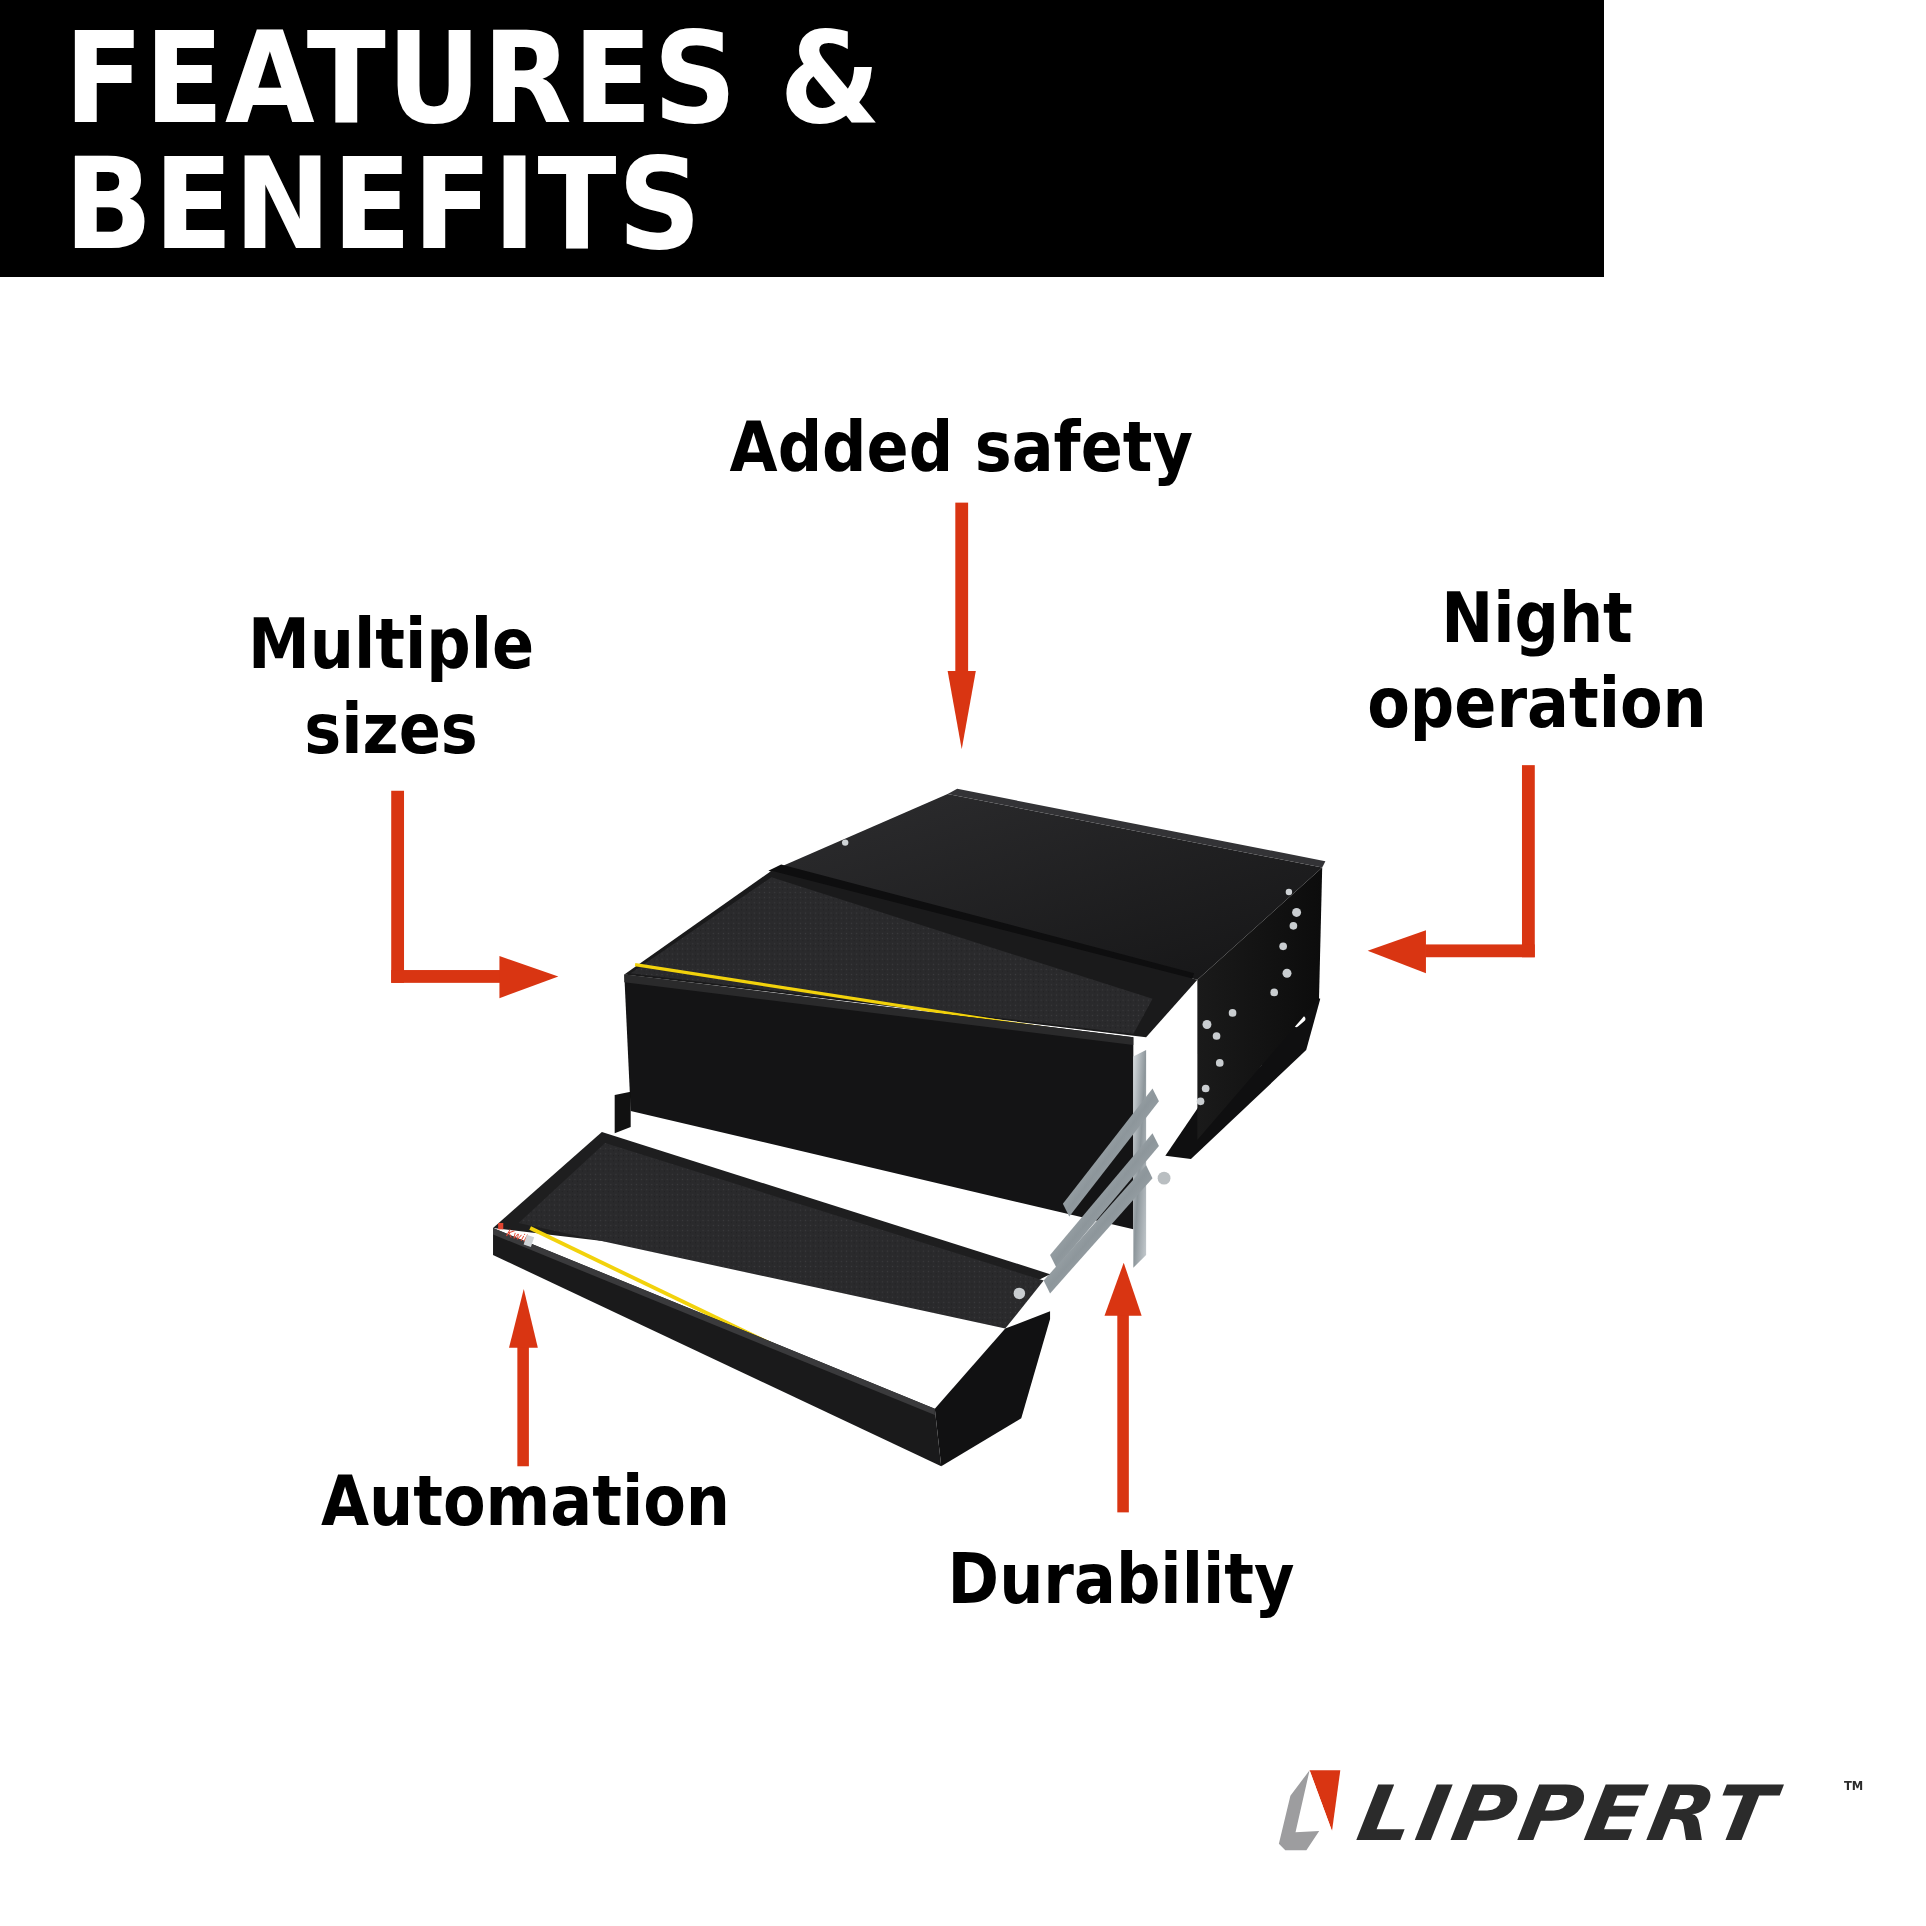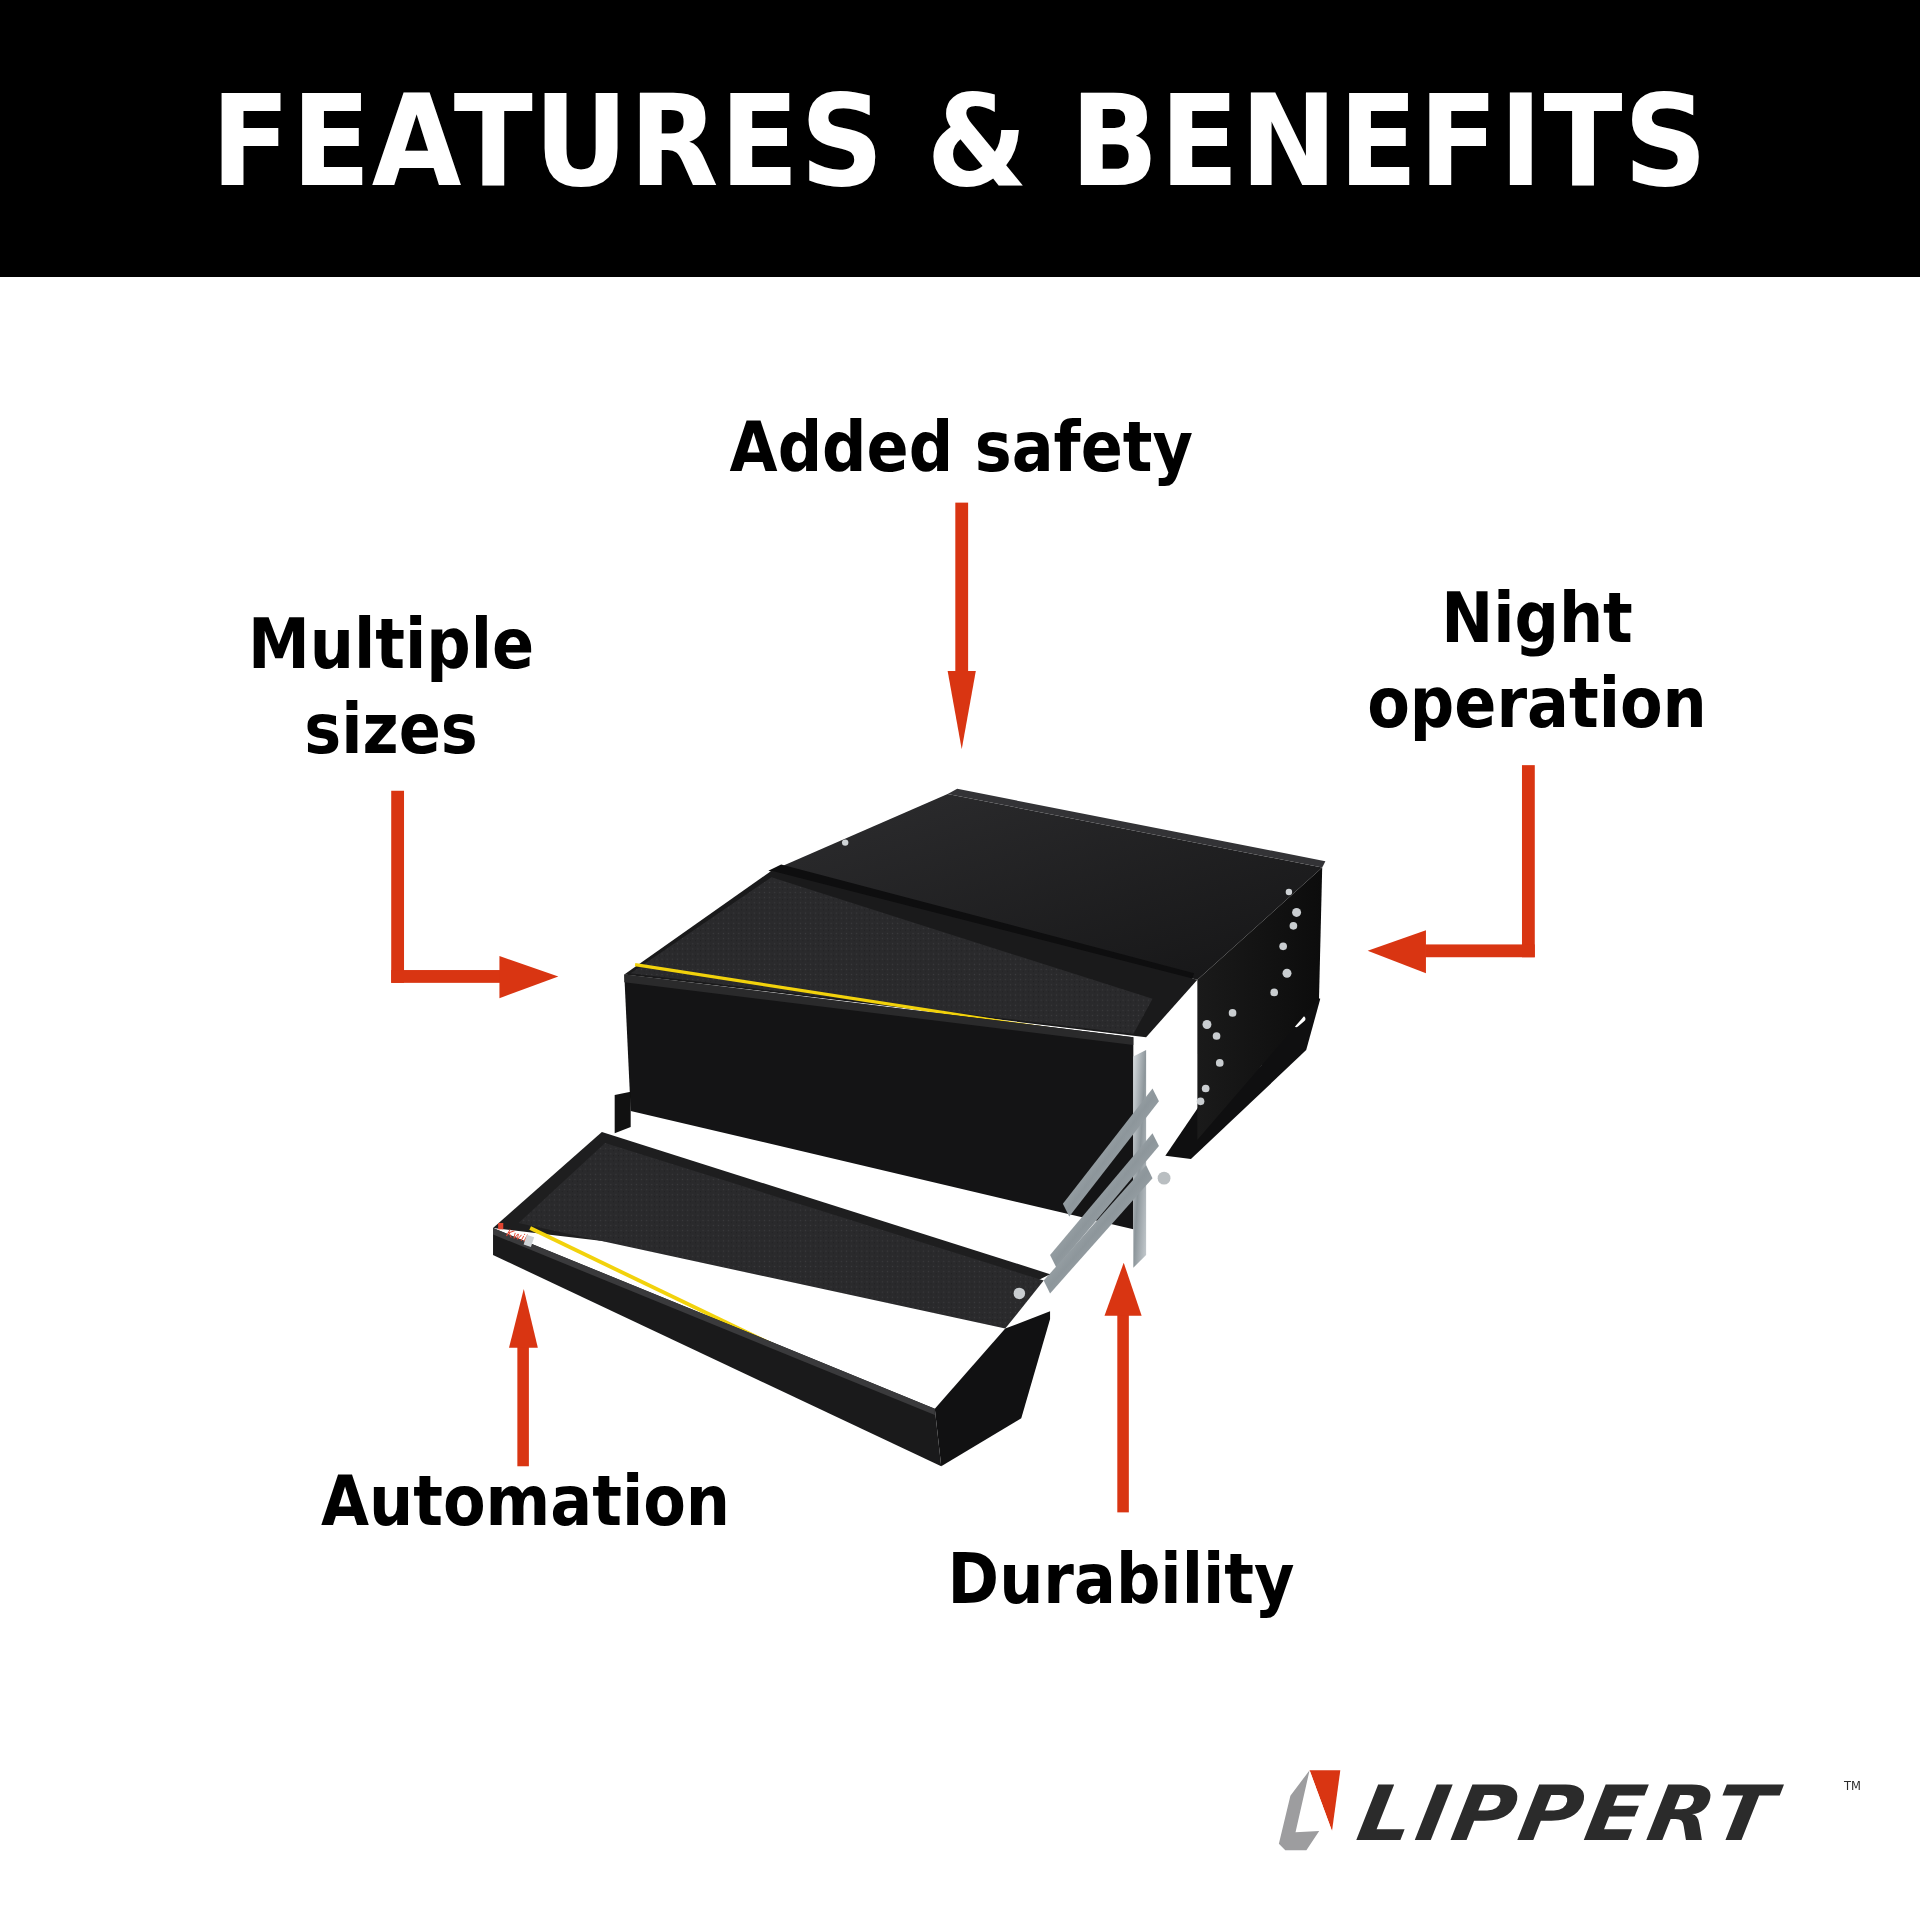--- a/index.html
+++ b/index.html
@@ -1,20 +1,20 @@
 <!DOCTYPE html>
 <html style="font-size:10.2px"><head>
   <meta charset="utf-8">
   <style>
     html, body { margin: 0; padding: 0; background: #ffffff; }
     body { width: 1926px; height: 1926px; position: relative; overflow: hidden;
            font-family: "DejaVu Sans", "Liberation Sans", sans-serif; }
 
     .header {
-      position: absolute; left: 0; top: 0; width: 1920px; height: 277px;
+      position: absolute; left: 0; top: 0; width: 1604px; height: 277px;
       background: #000000; display: flex; align-items: center; justify-content: center;
     }
     .header-title {
       color: #ffffff; font-family: "DejaVu Sans", sans-serif; font-weight: bold;
       font-size: 126px; letter-spacing: 1.3px; transform: scaleX(0.92);
       line-height: 1; margin-top: 6.4px;
     }
 
     .callout {
       position: absolute; color: #000; font-family: "DejaVu Sans", sans-serif;
@@ -31,21 +31,21 @@
 
     .arrows, .product { position: absolute; left: 0; top: 0; }
 
     .logo { position: absolute; left: 1271px; top: 1767px; width: 589px; height: 96px; }
     .logo-word {
       position: absolute; left: 88px; top: 9px; font-family: "DejaVu Sans", sans-serif;
       font-weight: bold; font-style: italic; font-size: 76px; color: #2b2b2b;
       letter-spacing: 3.8px; line-height: 1; transform: skewX(-10deg) scaleX(1.12); transform-origin: left;
     }
     .logo-tm { position: absolute; left: 573px; top: 11.5px; font-size: 11.5px; color: #2b2b2b;
-      font-family: "DejaVu Sans", sans-serif; }
+      font-family: "DejaVu Sans", sans-serif; font-weight: bold; }
   </style>
 </head>
 <body>
 
 <div class="header">
   <div class="header-title">FEATURES &amp; BENEFITS</div>
 </div>
 
 <svg class="product" width="1926" height="1926" viewBox="0 0 3008 3008">
   <defs>

